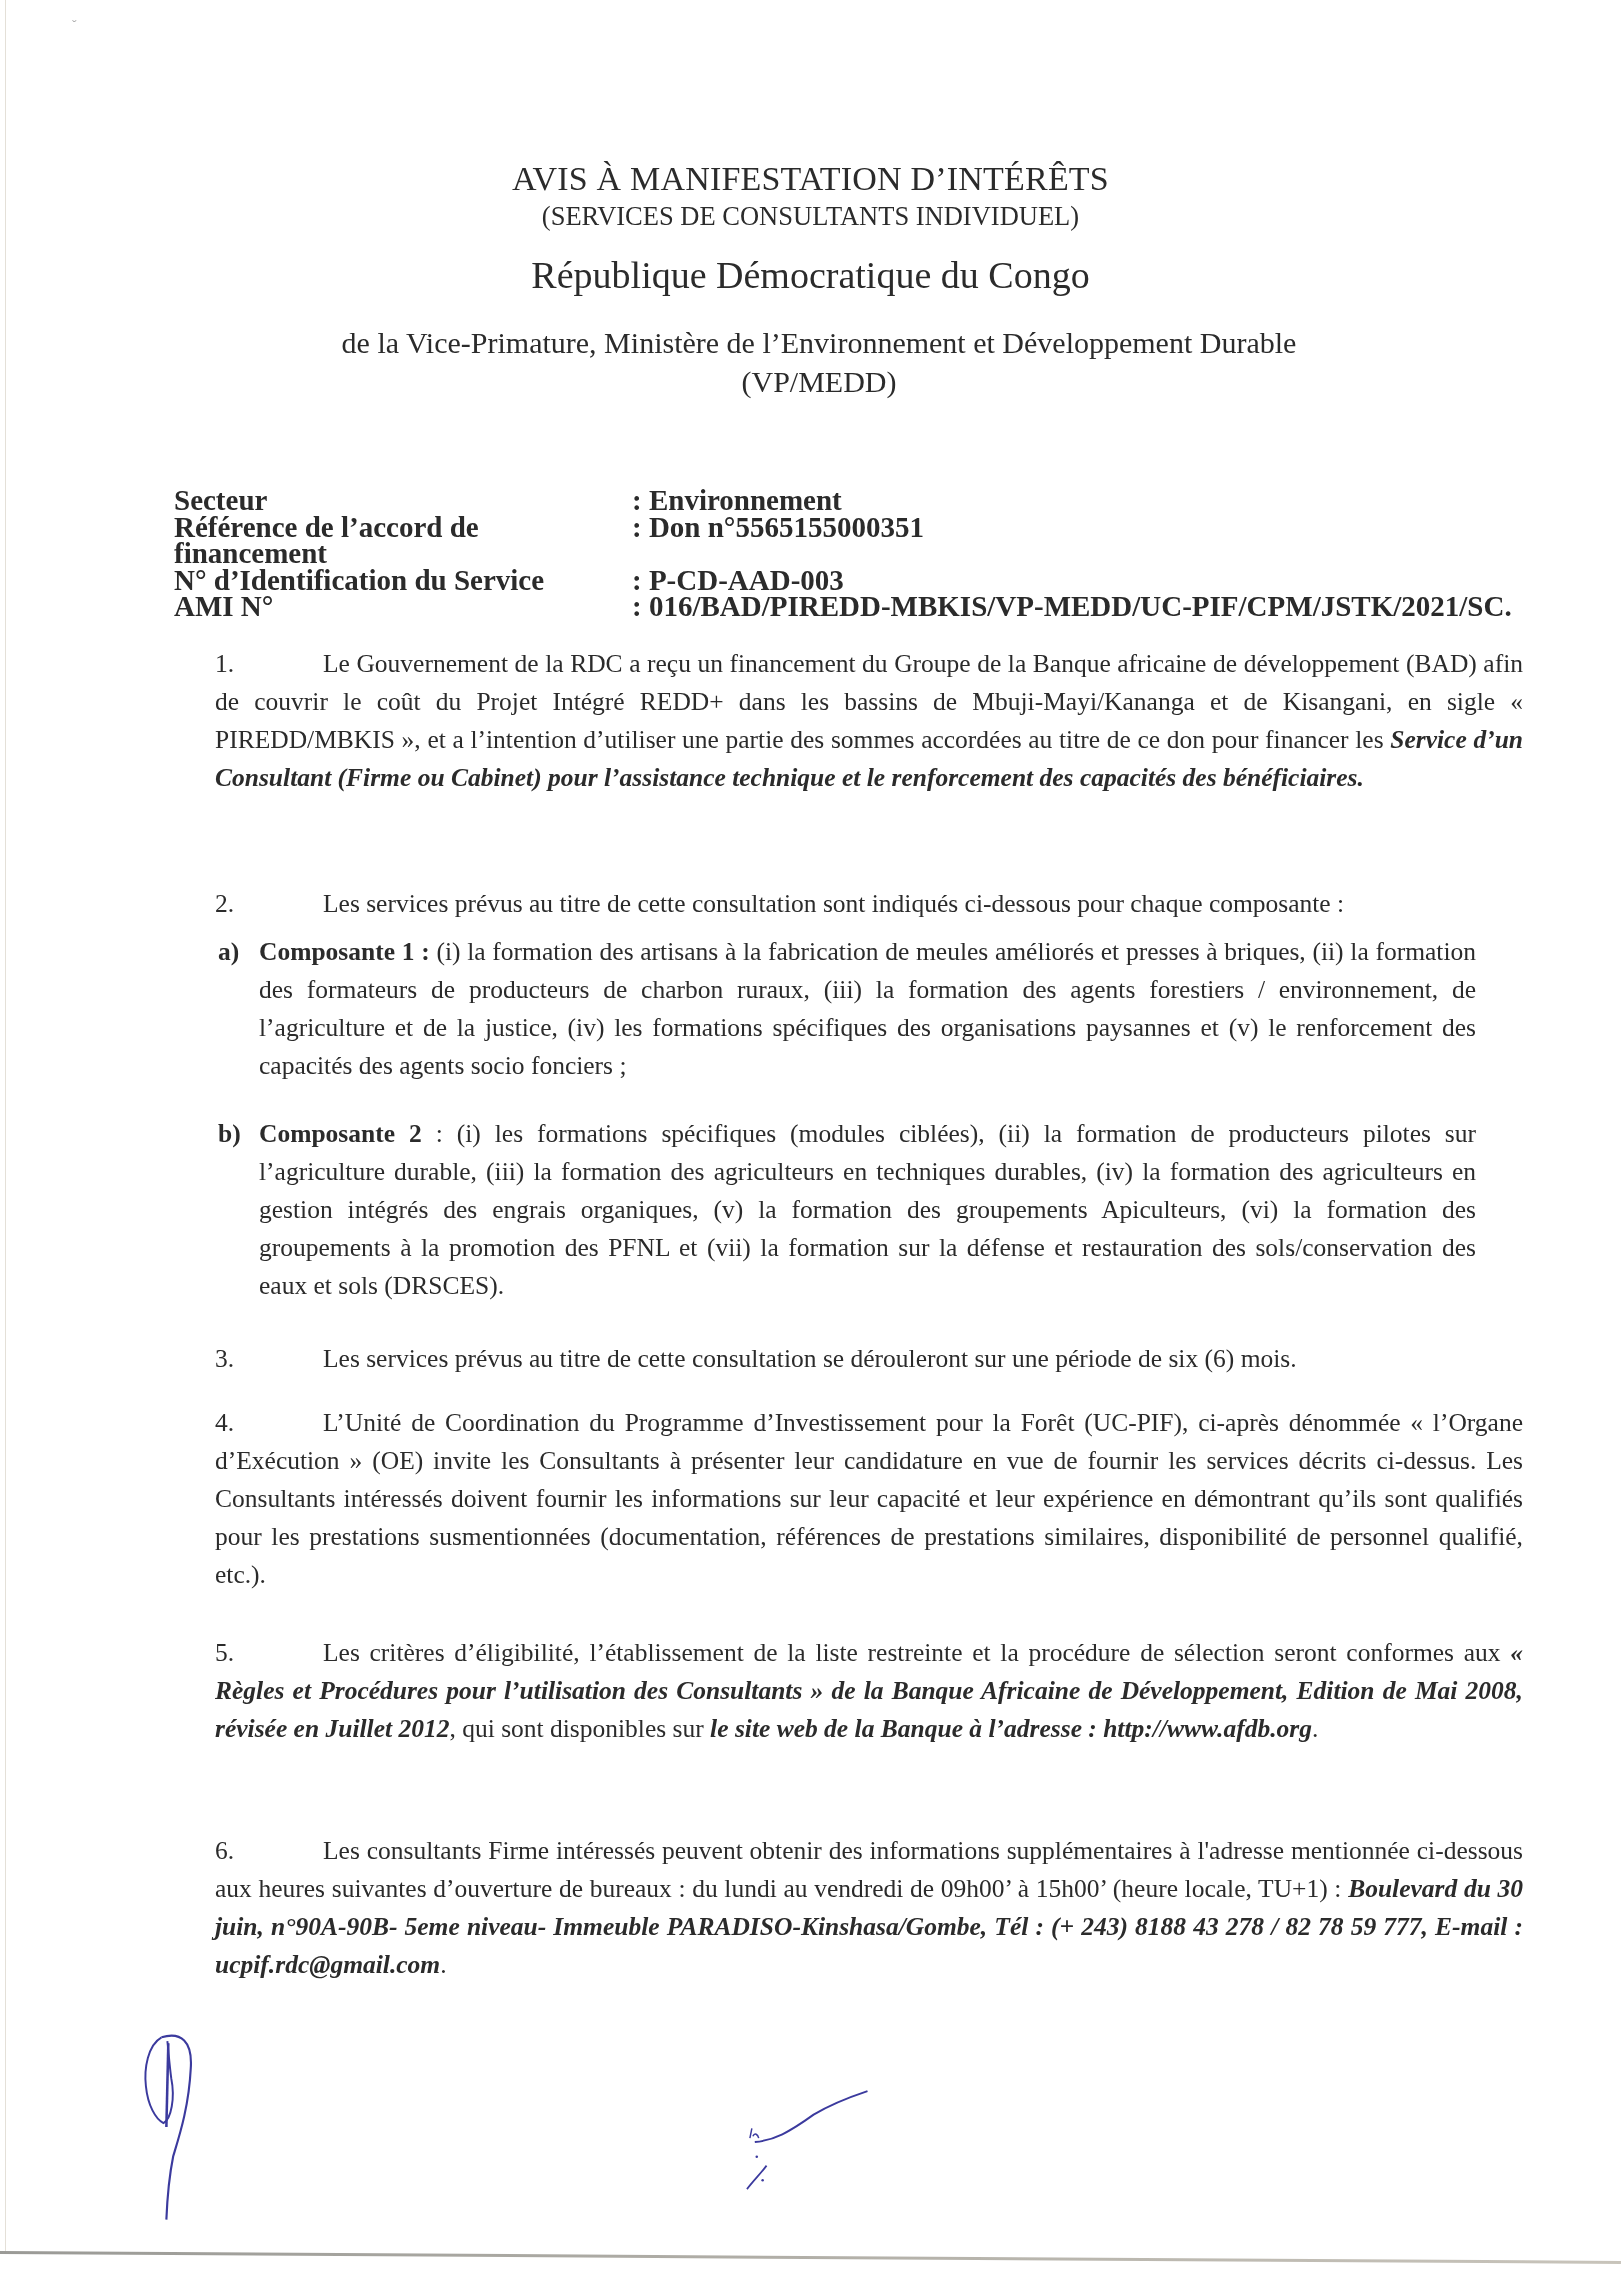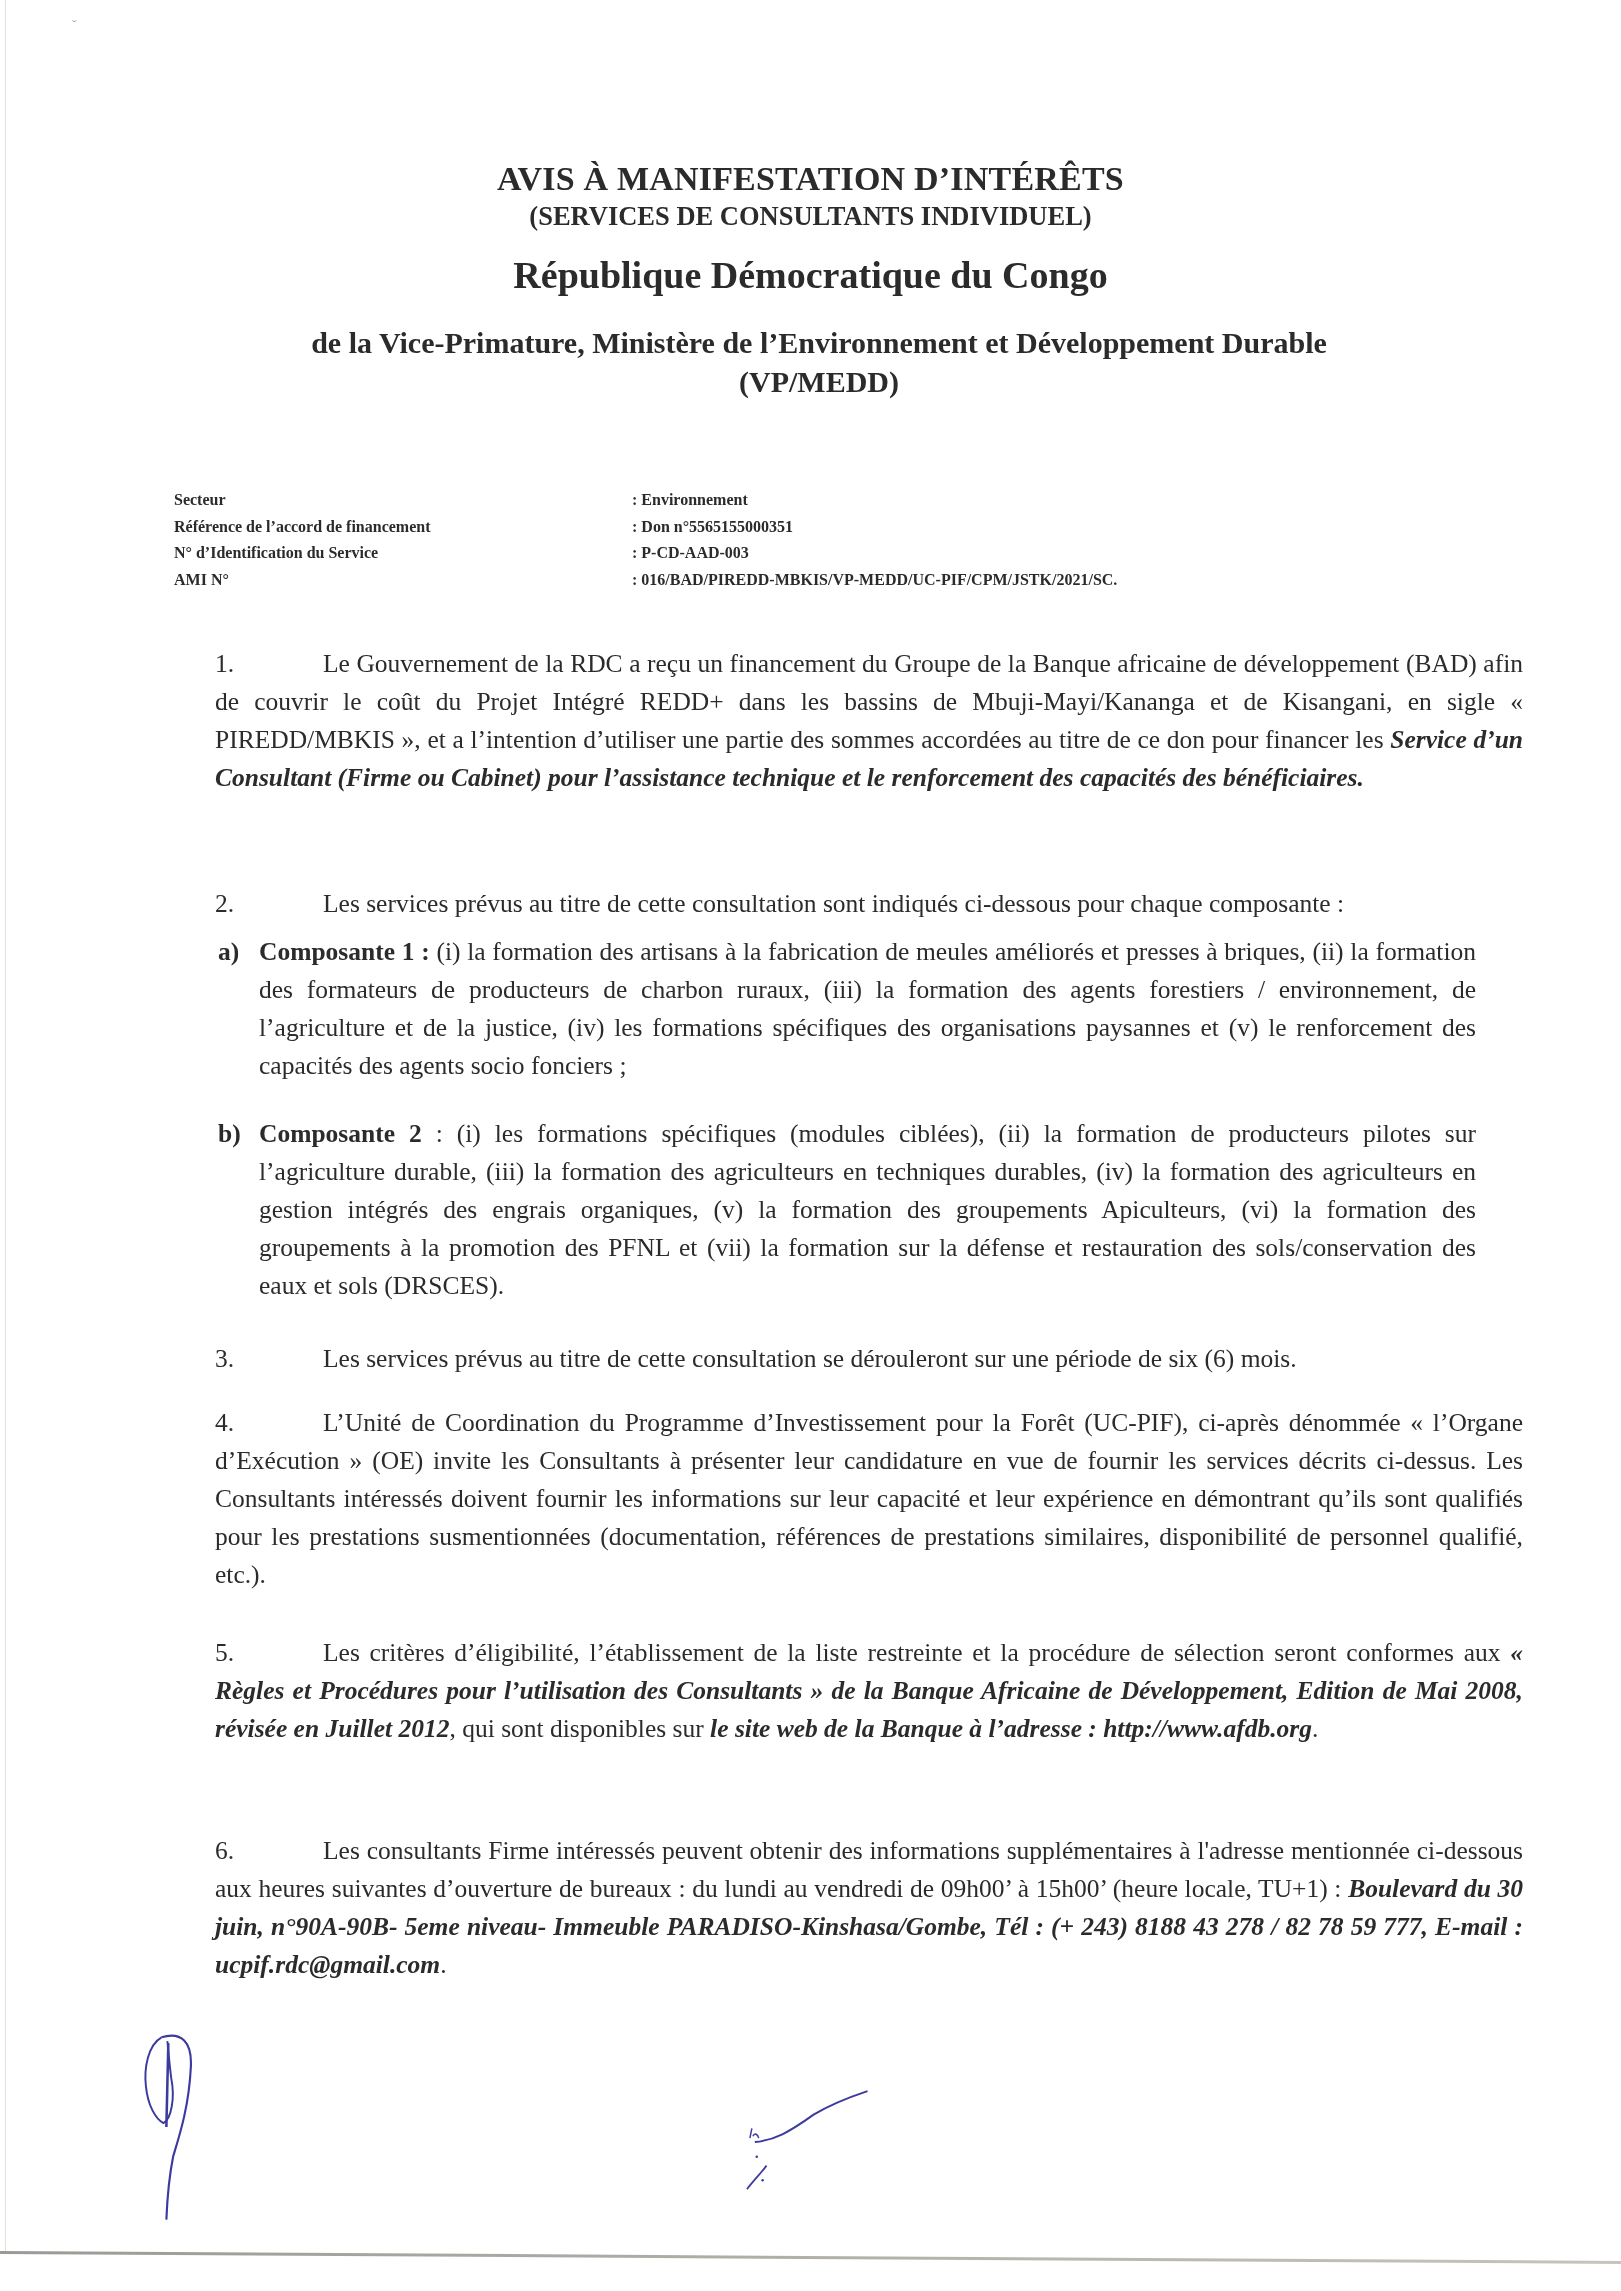--- a/index.html
+++ b/index.html
@@ -7,27 +7,27 @@
     width: 1621px; height: 2292px; position: relative; overflow: hidden;
     background: #ffffff;
     font-family: "Liberation Serif", "DejaVu Serif", serif;
     color: #2b2b2b;
   }
   .paper-left-edge { position: absolute; left: 4.9px; top: 0; width: 1px; height: 2254px; background: #e4e0d8; }
   .paper-bottom-edge { position: absolute; left: 0; top: 2251px; width: 1621px; height: 2.9px;
     background: linear-gradient(to right, #9a9a96, #b7b4ac 60%, #c8c4bb); transform: rotate(0.35deg); transform-origin: left; }
   .speck { position: absolute; color: #a9a9a9; font-size: 13.7px; }
 
-  .title-block { position: absolute; left: 0; width: 1621px; text-align: center; font-weight: bold; }
+  .title-block { position: absolute; left: 0; width: 1621px; text-align: center; font-weight: normal; }
   .t1 { top: 160px; font-size: 34px; letter-spacing: 0.2px; }
   .t2 { top: 201px; font-size: 26.5px; text-align: center; }
   .t3 { top: 253px; font-size: 38px; }
   .t4 { top: 323px; font-size: 30px; line-height: 39px; width: 1304px; left: 167px; }
 
-  .meta { position: absolute; left: 174px; top: 487px; font-weight: bold; font-size: 16px; line-height: 26.5px; }
+  .meta { position: absolute; left: 174px; top: 487px; font-weight: bold; font-size: 29px; line-height: 26.5px; }
   .meta-row { display: flex; }
   .meta-label { width: 458px; }
   .meta-value { }
 
   .para { position: absolute; left: 167px; width: 1308px; font-size: 25.5px; line-height: 38px; text-align: justify; margin-left: 48px; }
   .para .num { display: inline-block; width: 108px; }
   .em { font-style: italic; font-weight: bold; }
   .sub { position: absolute; left: 218px; width: 1258px; font-size: 25.5px; line-height: 38px; text-align: justify; }
   .sub .lbl { position: absolute; left: 0; top: 0; font-weight: bold; }
   .sub .body { padding-left: 41px; }

